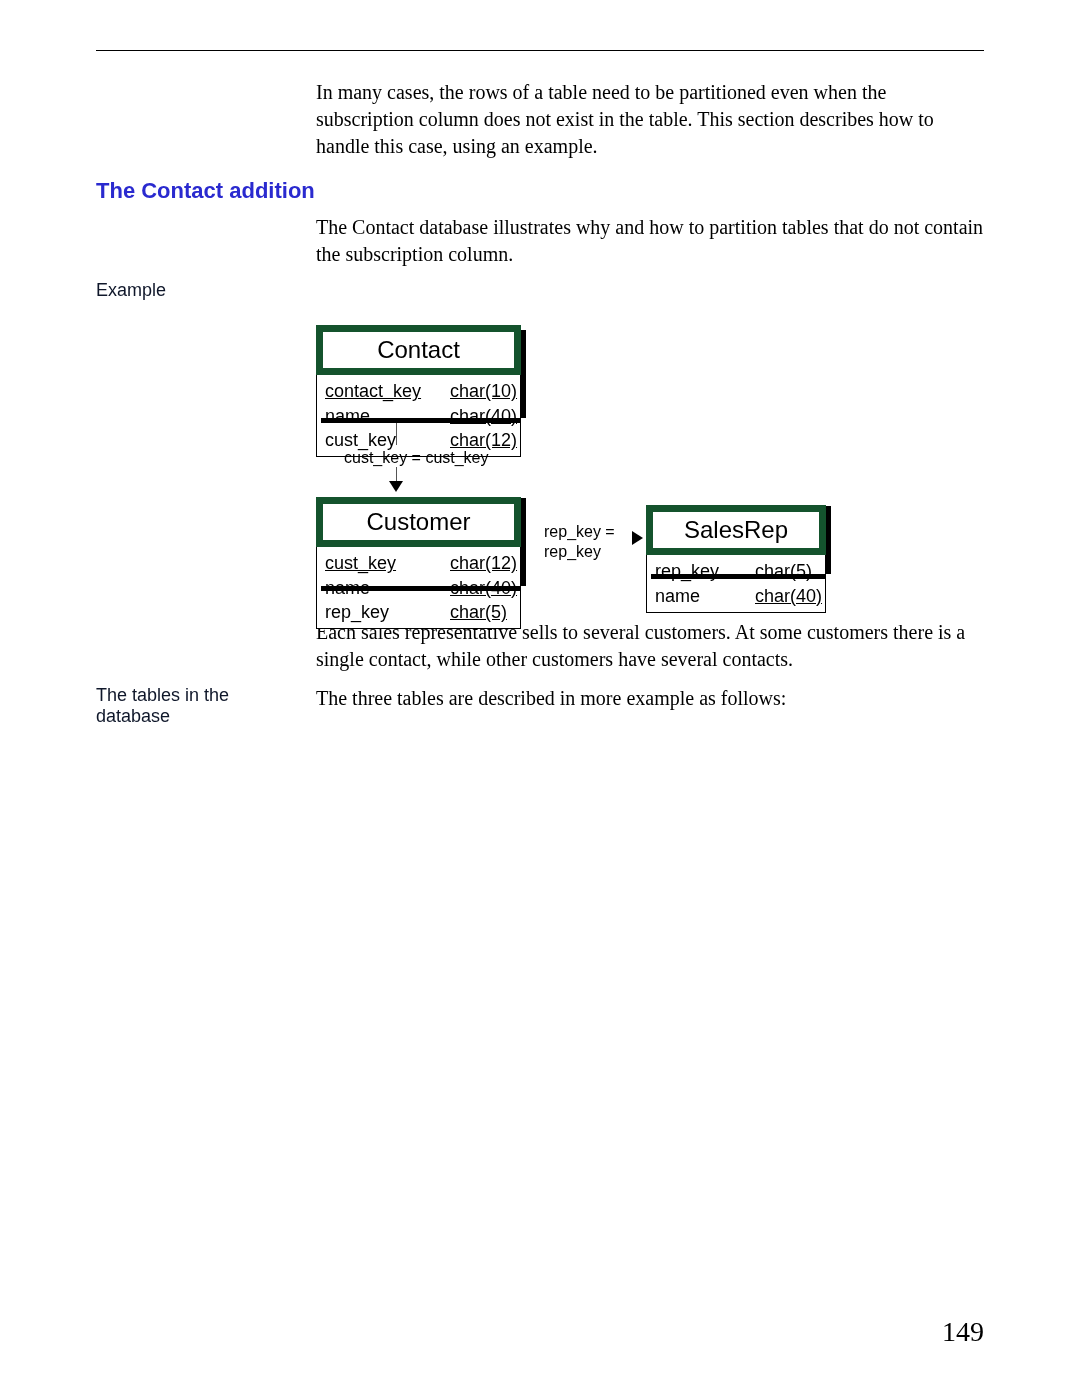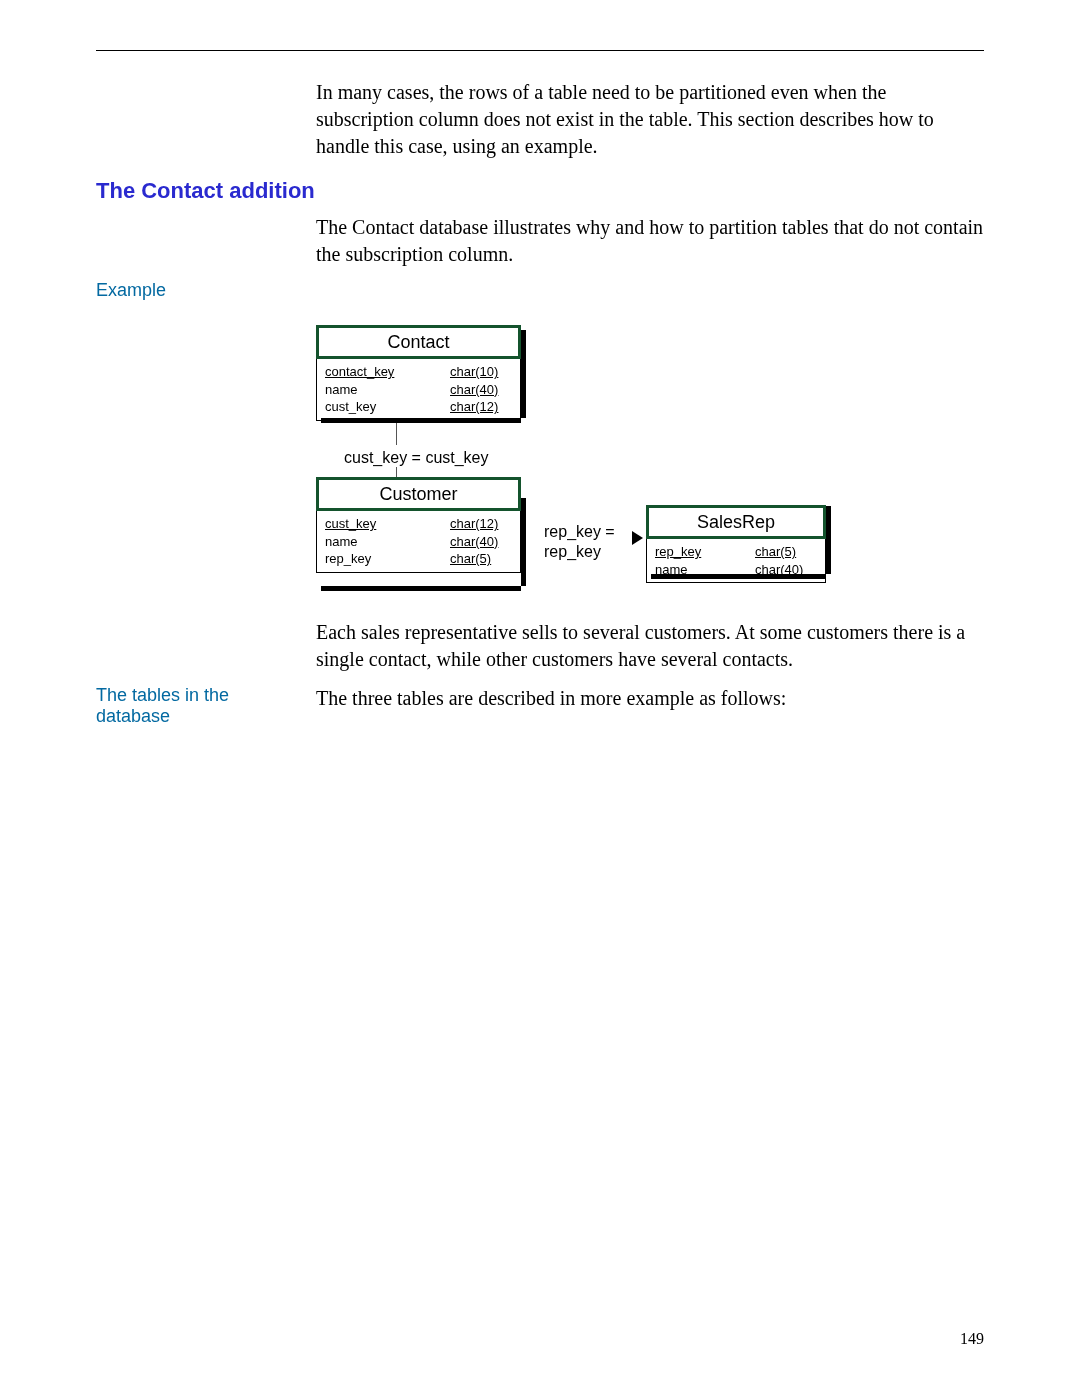--- a/index.html
+++ b/index.html
@@ -38,21 +38,21 @@
   }
   .body-row {
     display: flex;
     margin-bottom: 12px;
   }
   .margin-col {
     width: 210px;
     flex: 0 0 210px;
     font-family: Arial, Helvetica, sans-serif;
     font-size: 18px;
-    color: #0369a1;
+    color: #0f172a;
     padding-right: 10px;
   }
   .content-col {
     flex: 1;
     font-size: 20px;
     line-height: 1.35;
   }
   .subheading {
     font-family: Arial, Helvetica, sans-serif;
     font-weight: bold;
@@ -66,31 +66,31 @@
     width: 520px;
     height: 280px;
     margin: 12px 0 14px 0;
     font-family: Arial, Helvetica, sans-serif;
   }
   .entity {
     position: absolute;
     background: #fff;
   }
   .entity-title {
-    border: 3px solid #14532d;
+    border: 7px solid #14532d;
     text-align: center;
-    font-size: 18px;
+    font-size: 24px;
     padding: 2px 0;
     box-sizing: border-box;
   }
   .entity-body {
     border: 1px solid #000;
     border-top: none;
     box-sizing: border-box;
-    font-size: 13px;
+    font-size: 18px;
     padding: 4px 8px;
   }
   .entity-body .row {
     display: flex;
     line-height: 1.35;
   }
   .entity-body .col-name { flex: 1; }
   .entity-body .col-type { width: 62px; text-align: left; text-decoration: underline; }
   .u { text-decoration: underline; }
   .shadow-r {
@@ -124,21 +124,21 @@
   }
   .vline {
     position: absolute;
     width: 1px;
     background: #555;
   }
   .page-number {
     position: absolute;
     bottom: 40px;
     right: 96px;
-    font-size: 16px;
+    font-size: 28px;
   }
 </style>
 </head>
 <body>
 
 <div class="page">
 
   <hr class="header-rule">
 
 
@@ -181,21 +181,21 @@
           </div>
         </div>
         <div class="shadow-r" style="left:205px; top:5px; height:88px;"></div>
         <div class="shadow-b" style="left:5px; top:93px; width:200px;"></div>
 
         <div class="vline" style="left:80px; top:98px; height:22px;"></div>
         <div class="rel-label" style="left:28px; top:122px;">cust_key = cust_key</div>
         <div class="vline" style="left:80px; top:142px; height:14px;"></div>
         <div class="arrow-down" style="left:73px; top:156px;"></div>
 
-        <div class="entity" style="left:0; top:152px; width:205px;">
+        <div class="entity" style="left:0; top:172px; width:205px;">
           <div class="entity-title">Customer</div>
           <div class="entity-body">
             <div class="row">
                 <span class="col-name u">cust_key</span>
                 <span class="col-type u">char(12)</span>
               </div>
             <div class="row">
                 <span class="col-name">name</span>
                 <span class="col-type">char(40)</span>
               </div>

